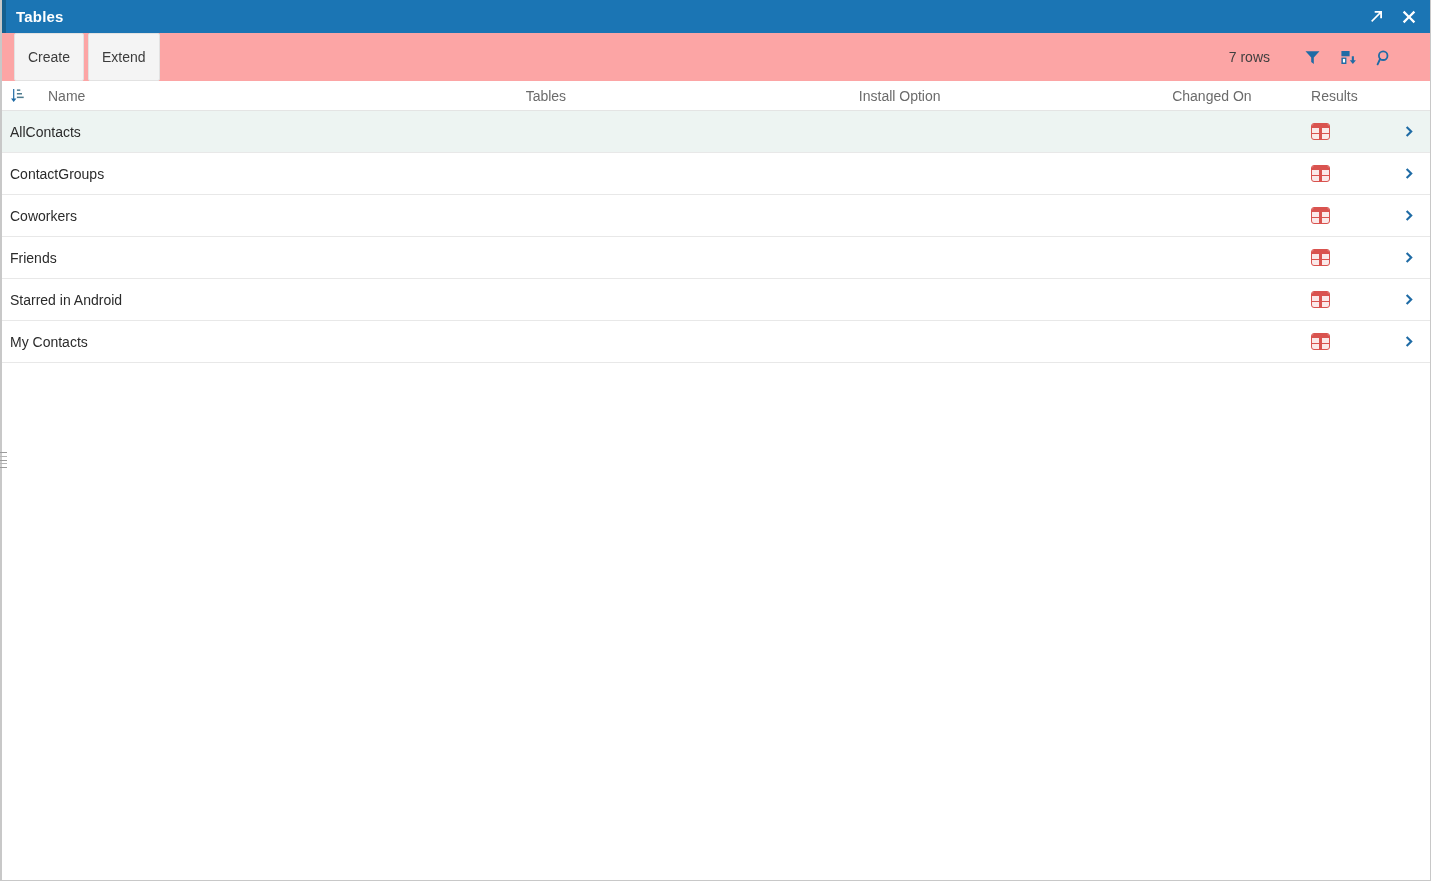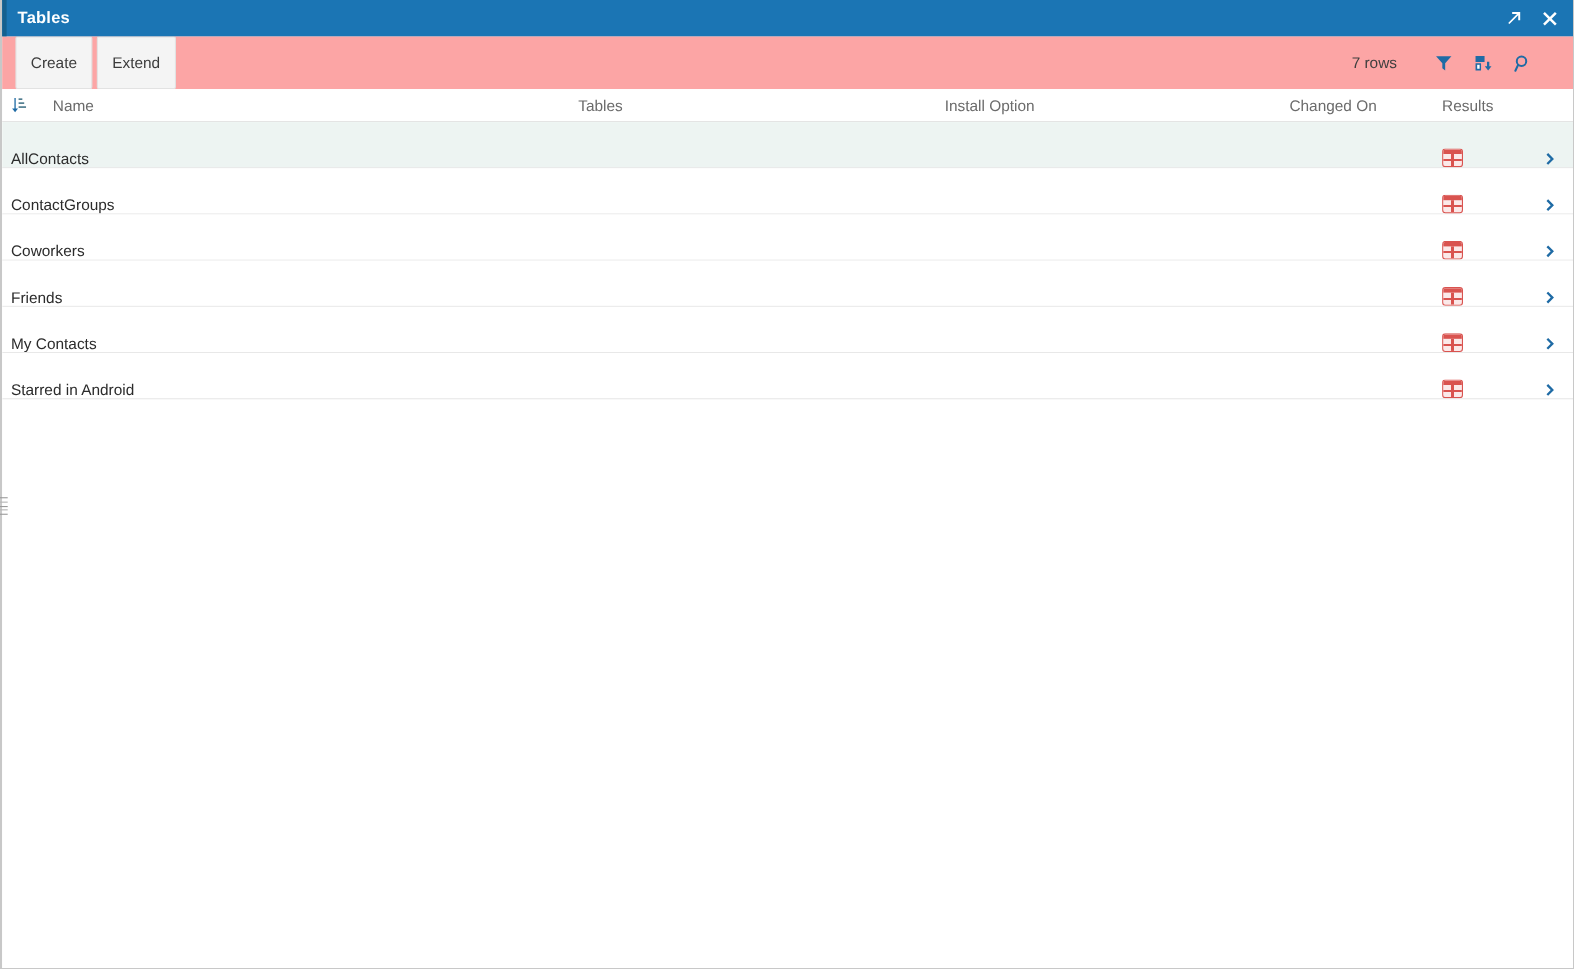--- a/index.html
+++ b/index.html
@@ -116,21 +116,21 @@
     height: 16px;
     display: flex;
     align-items: center;
     justify-content: center;
   }
   
   .rows { flex: 1; overflow: hidden; background: #ffffff; }
   .row {
     height: 42px;
     display: flex;
-    align-items: flex-end;
+    align-items: center;
     border-bottom: 1px solid #e8e8e8;
     font-size: 14px;
     color: #2b2b2b;
     padding-left: 8px;
     background: #ffffff;
     cursor: pointer;
   }
   .row.selected { background: #edf4f2; }
   .cell { overflow: hidden; white-space: nowrap; text-overflow: ellipsis; }
   .results-cell { display: flex; align-items: center; justify-content: flex-start; }
@@ -300,35 +300,35 @@
     <div class="cell col-results results-cell">
       <span class="table-icon"></span>
     </div>
     <div class="cell col-arrow arrow-cell">
       <svg class="chev" width="15" height="15" viewBox="0 0 15 15">
         <path d="M4.4 2.2 L9.7 7.5 L4.4 12.8 L2.9 11.3 L6.7 7.5 L2.9 3.7 Z" fill="#1f6ba5"></path>
       </svg>
     </div>
   </div>
       <div class="row">
+    <div class="cell col-name">Starred in Android</div>
+    <div class="cell col-label"></div>
+    <div class="cell col-install"></div>
+    <div class="cell col-changed"></div>
+    <div class="cell col-results results-cell">
+      <span class="table-icon"></span>
+    </div>
+    <div class="cell col-arrow arrow-cell">
+      <svg class="chev" width="15" height="15" viewBox="0 0 15 15">
+        <path d="M4.4 2.2 L9.7 7.5 L4.4 12.8 L2.9 11.3 L6.7 7.5 L2.9 3.7 Z" fill="#1f6ba5"></path>
+      </svg>
+    </div>
+  </div>
+      <div class="row">
     <div class="cell col-name">My Contacts</div>
-    <div class="cell col-label"></div>
-    <div class="cell col-install"></div>
-    <div class="cell col-changed"></div>
-    <div class="cell col-results results-cell">
-      <span class="table-icon"></span>
-    </div>
-    <div class="cell col-arrow arrow-cell">
-      <svg class="chev" width="15" height="15" viewBox="0 0 15 15">
-        <path d="M4.4 2.2 L9.7 7.5 L4.4 12.8 L2.9 11.3 L6.7 7.5 L2.9 3.7 Z" fill="#1f6ba5"></path>
-      </svg>
-    </div>
-  </div>
-      <div class="row">
-    <div class="cell col-name">Starred in Android</div>
     <div class="cell col-label"></div>
     <div class="cell col-install"></div>
     <div class="cell col-changed"></div>
     <div class="cell col-results results-cell">
       <span class="table-icon"></span>
     </div>
     <div class="cell col-arrow arrow-cell">
       <svg class="chev" width="15" height="15" viewBox="0 0 15 15">
         <path d="M4.4 2.2 L9.7 7.5 L4.4 12.8 L2.9 11.3 L6.7 7.5 L2.9 3.7 Z" fill="#1f6ba5"></path>
       </svg>

